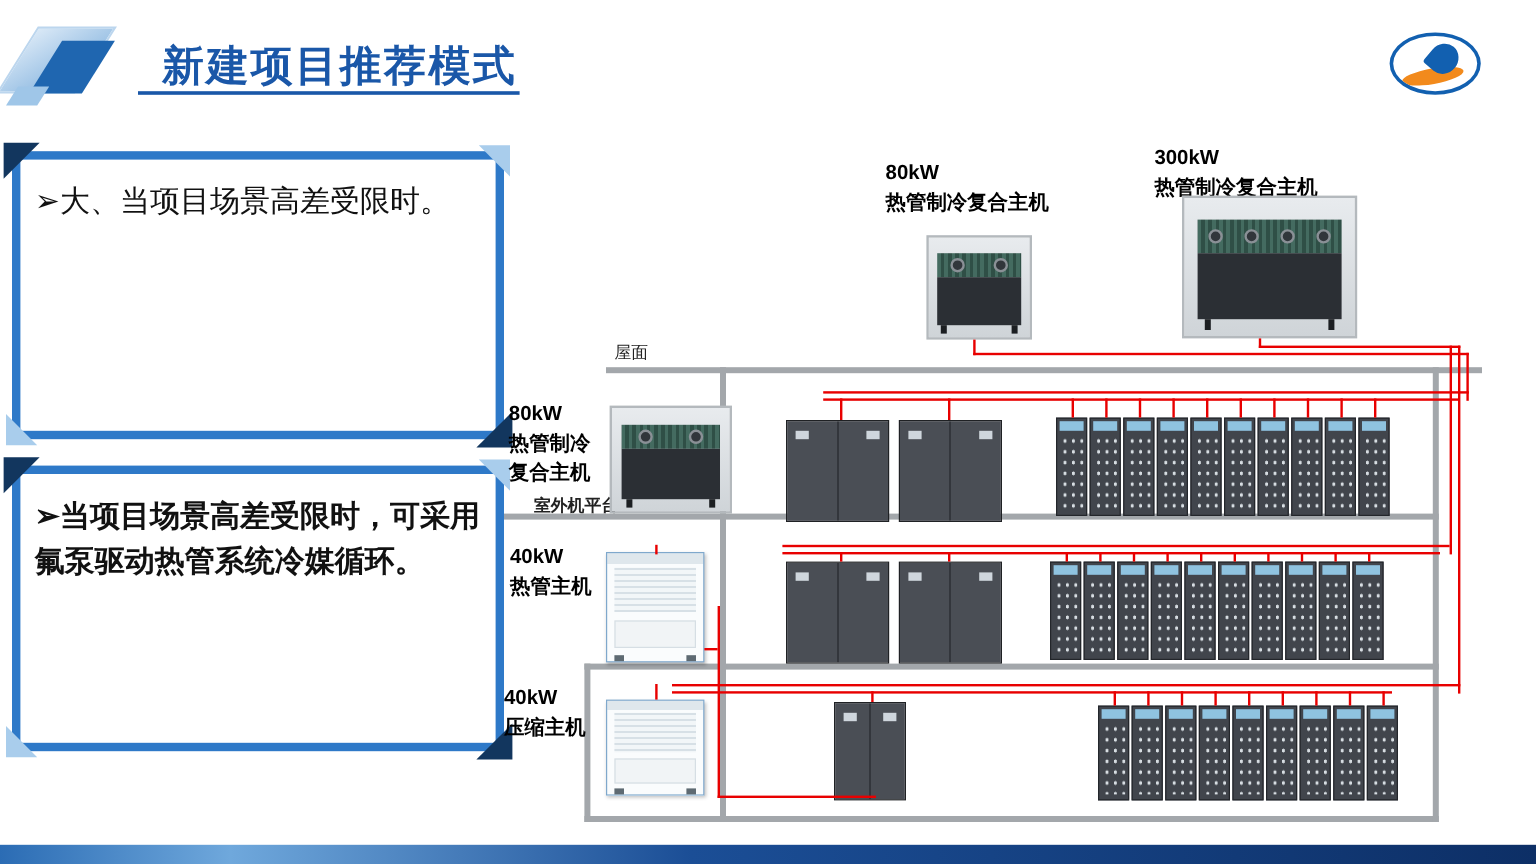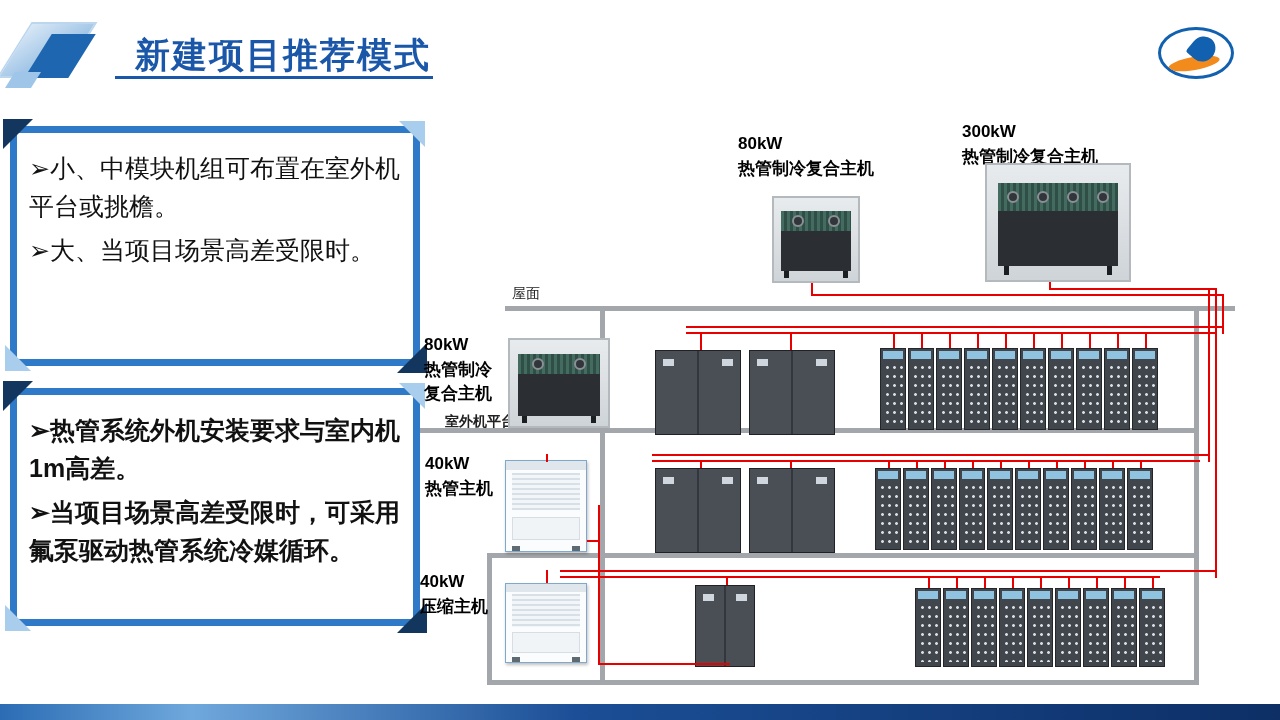--- a/index.html
+++ b/index.html
@@ -98,27 +98,25 @@
     <div class="title-underline"></div>
     <div class="logo">
       <div class="swoosh"></div>
       <div class="pmark"></div>
     </div>
   </div>
 
   <div class="info-box box-1">
     <div class="corner-lt"></div>
     <div class="corner-lb"></div>
-      <p class="ib-line">➢小、中模块机组可布置在室外机平台或挑檐。</p>
       <p class="ib-line">➢大、当项目场景高差受限时。</p>
     </div>
   <div class="info-box box-2">
     <div class="corner-lt"></div>
     <div class="corner-lb"></div>
-  <p class="ib-line bold">➢热管系统外机安装要求与室内机1m高差。</p>
       <p class="ib-line bold">➢当项目场景高差受限时，可采用氟泵驱动热管系统冷媒循环。</p>
     </div>
 
   <div class="bline" style="left:505px;top:306px;width:730px;height:5px;"></div>
   <div class="bline" style="left:420px;top:428px;width:779px;height:5px;"></div>
   <div class="bline" style="left:487px;top:553px;width:712px;height:5px;"></div>
   <div class="bline" style="left:487px;top:680px;width:712px;height:5px;"></div>
   <div class="bline" style="left:600px;top:306px;width:5px;height:379px;"></div>
   <div class="bline" style="left:487px;top:553px;width:5px;height:132px;"></div>
   <div class="bline" style="left:1194px;top:306px;width:5px;height:379px;"></div>

